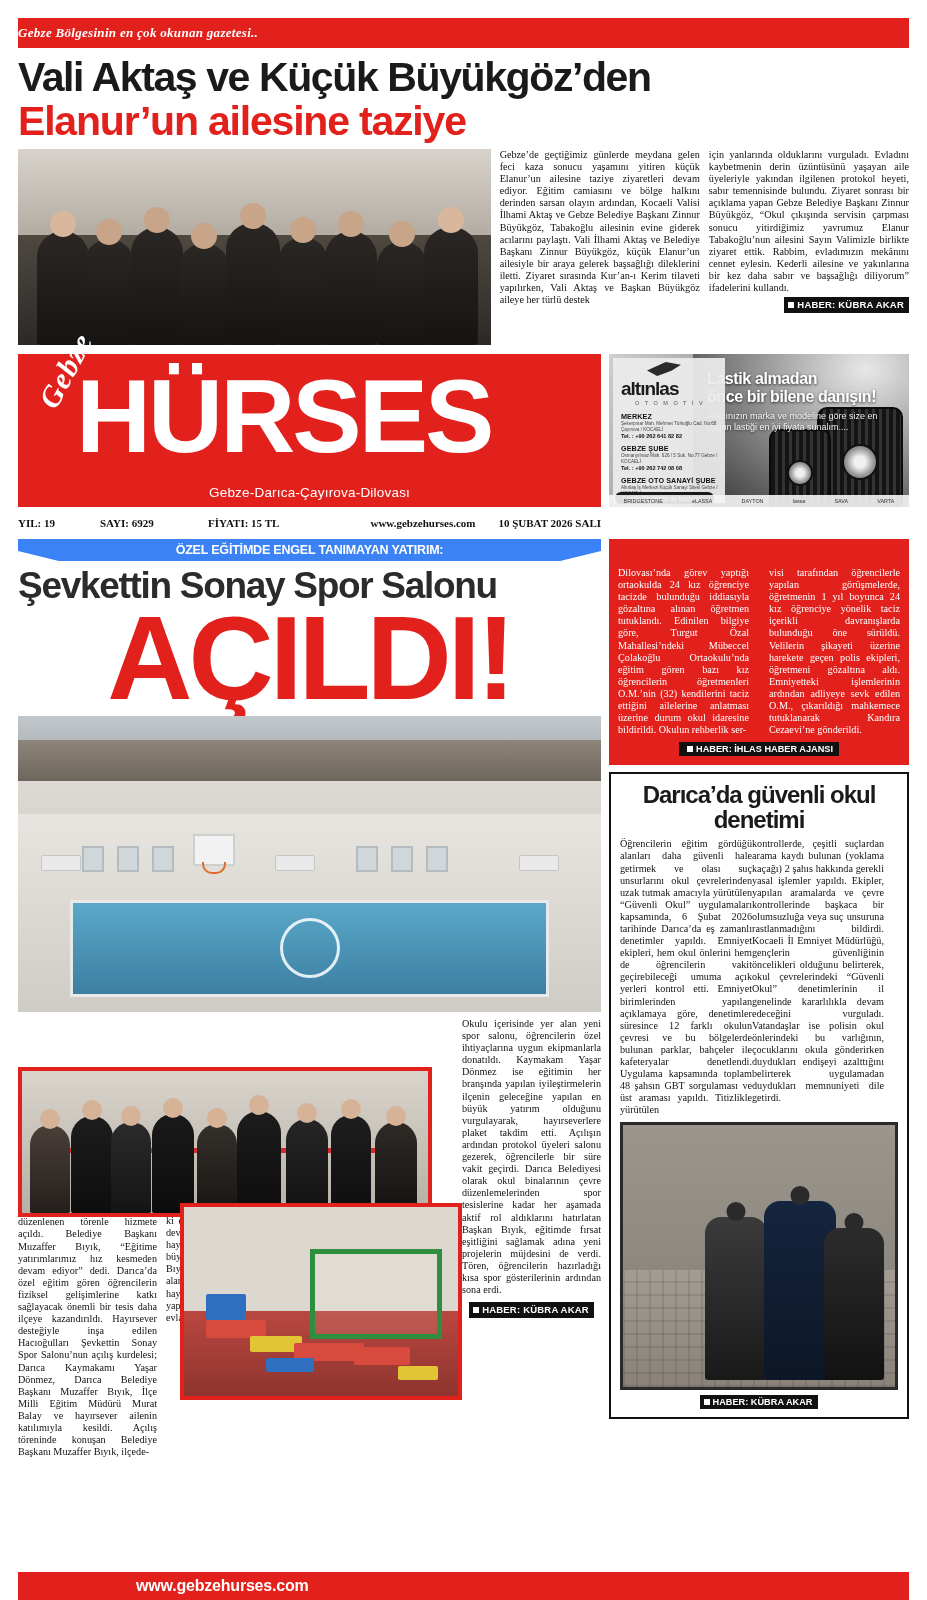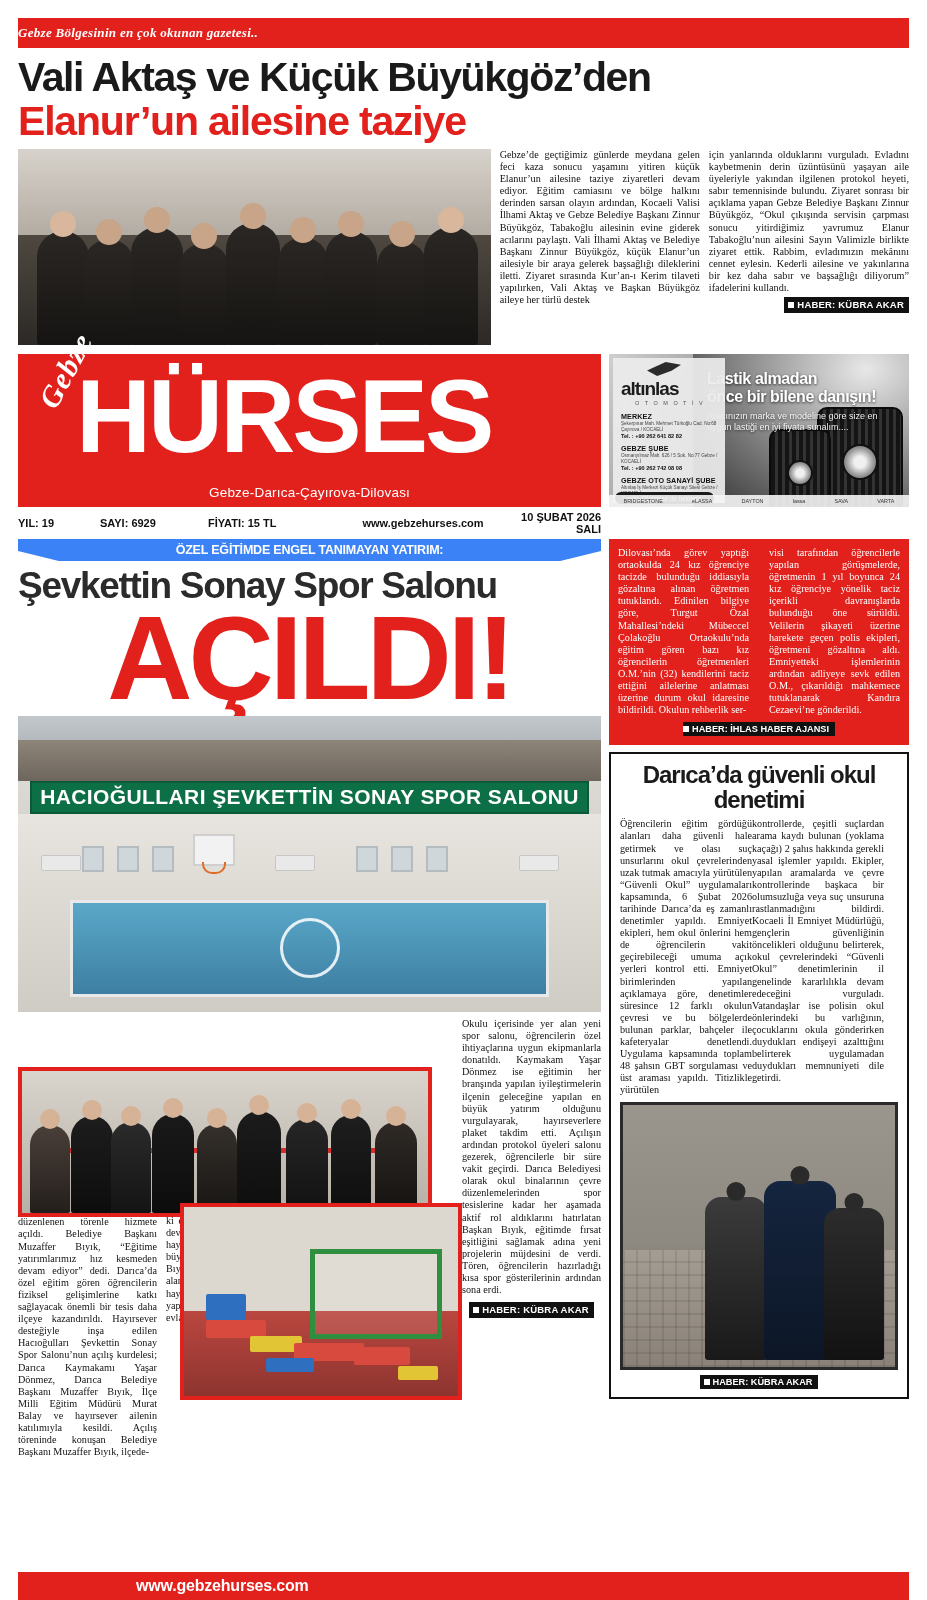--- a/index.html
+++ b/index.html
@@ -187,21 +187,21 @@
     position:absolute; left:0; right:0; bottom:0; height:12px;
     background:rgba(245,245,245,.9);
     display:flex; align-items:center; justify-content:space-around;
     font-family:"Liberation Sans", sans-serif; font-size:5.4px; color:#333;
   }
 
   
   .info-bar {
     width: 583px; margin-top: 8px; height: 16px;
     display:flex; align-items:center;
-    font-family:Liberation Sans, sans-serif; font-weight:bold; font-size:11px;
+    font-family:Liberation Serif, serif; font-weight:bold; font-size:11px;
     color:#111;
   }
   .info-bar .i1 { width: 82px; }
   .info-bar .i2 { width: 108px; }
   .info-bar .i3 { width: 140px; }
   .info-bar .i4 { width: 150px; text-align:center;}
   .info-bar .i5 { flex:1; text-align:right; }
 
   
   .main-row { display:flex; gap:8px; margin-top:8px; }
@@ -331,29 +331,29 @@
     margin: 2px 0 1px; font-family:"Liberation Serif", serif;
   }
 
   
   .red-box { background:#e2201c; color:#fff; padding: 8px 9px 9px; position:relative; }
   .red-box h2 {
     font-family:"Liberation Sans", sans-serif; font-weight:bold;
     font-size: 20.5px; line-height: 22px; text-align:center; letter-spacing:-.5px;
     margin-bottom: 7px;
   }
-  .red-cols { display:flex; gap:20px; }
+  .red-cols { display:flex; gap:20px;margin-top:20px; }
   .red-cols div {
     width: 133px; font-size: 10.2px; line-height: 12.1px; text-align:justify;
     color:#fff; font-family:"Liberation Serif", serif;
   }
   .redbyline {
     display:block; margin: 6px auto 0; width: fit-content;
     background:#111; color:#fff; font-family:"Liberation Sans", sans-serif;
-    font-weight:bold; font-size:9.2px; padding:2px 6px 2px 0;
+    font-weight:bold; font-size:9.2px; padding:2px 6px 2px 8px;
   }
   .redbyline .sq { display:inline-block; width:6px;height:6px;background:#fff;margin-right:3px;}
 
   .news-box { border: 2px solid #111; margin-top: 7px; padding: 8px 9px; }
   .news-box h2 {
     font-family:"Liberation Sans", sans-serif; font-weight:bold;
     font-size: 24px; line-height: 25px; text-align:center; letter-spacing:-1px;
     color:#1a1a1a; margin-bottom: 6px;
   }
   .news-cols { display:flex; }
@@ -510,23 +510,20 @@
     <div class="main-left">
       <div class="kicker">
         <span>ÖZEL EĞİTİMDE ENGEL TANIMAYAN YATIRIM:</span>
       </div>
       <div class="main-head">Şevkettin Sonay Spor Salonu</div>
       <div class="main-head-big">AÇILDI!</div>
 
       <div class="gym-photo">
         <div class="sky"></div>
         <div class="bldg"></div>
-        <div class="signboard">
-          <span>HACIOĞULLARI ŞEVKETTİN SONAY SPOR SALONU</span>
-        </div>
         <div class="hall"></div>
         <div class="hoop"></div>
         <div class="win" style="left:11%"></div>
         <div class="win" style="left:17%"></div>
         <div class="win" style="left:23%"></div>
         <div class="win" style="left:58%"></div>
         <div class="win" style="left:64%"></div>
         <div class="win" style="left:70%"></div>
         <div class="ac" style="left:4%"></div>
         <div class="ac" style="left:44%"></div>

